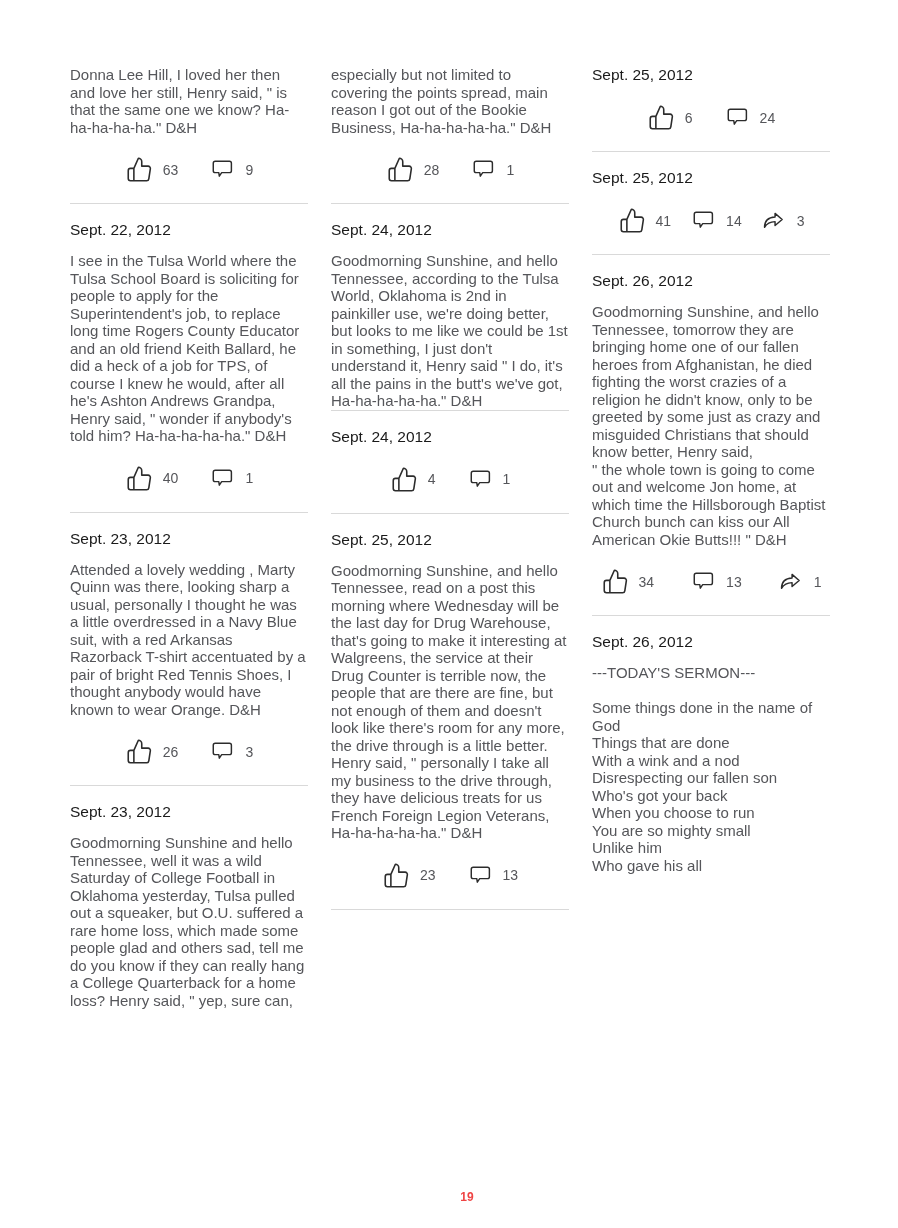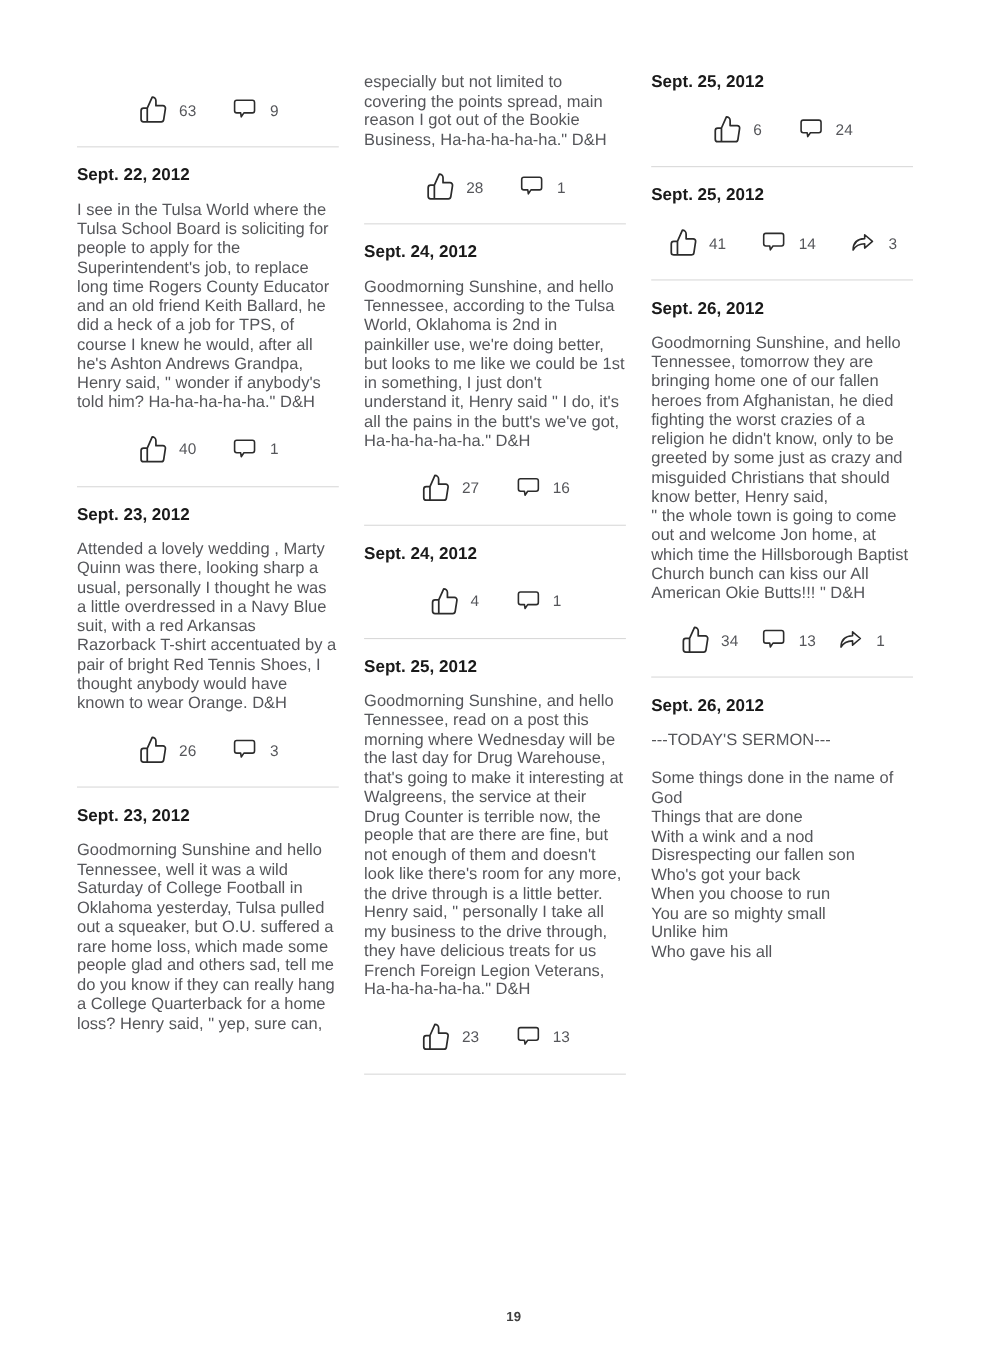--- a/index.html
+++ b/index.html
@@ -14,21 +14,21 @@
   .columns {
     display: flex;
     gap: 23px;
     padding: 66px 70px 0 70px;
     align-items: flex-start;
   }
   .col { width: 238px; flex: 0 0 238px; }
   .post { margin-bottom: 17px; }
   .date {
     font-size: 15.5px;
-    font-weight: 700;
+    font-weight: 400;
     color: #1a1a1a;
     margin: 0 0 13px 0;
   }
   .body {
     font-size: 15px;
     line-height: 17.5px;
     color: #55565a;
     margin: 0;
     white-space: pre-line;
   }
@@ -77,20 +77,21 @@
     </g>
   </defs>
 </svg>
 
 <div class="page">
   <div class="columns">
 
     <div class="col">
 
       <article class="post">
+        <p class="body">Donna Lee Hill, I loved her then and love her still, Henry said, " is that the same one we know? Ha-ha-ha-ha-ha." D&amp;H</p>
         <div class="reactions">
           <span class="reaction">
             <svg width="29" height="27" viewBox="0 0 24 24">
                 <use href="#icon-thumb"></use>
               </svg>
             <span>63</span>
           </span>
           <span class="reaction">
             <svg width="29" height="25" viewBox="0 0 24 24">
                 <use href="#icon-comment"></use>
@@ -165,34 +166,20 @@
               </svg>
             <span>1</span>
           </span>
         </div>
         <hr class="divider">
       </article>
 
       <article class="post">
         <h2 class="date">Sept. 24, 2012</h2>
         <p class="body">Goodmorning Sunshine, and hello Tennessee, according to the Tulsa World, Oklahoma is 2nd in painkiller use, we're doing better, but looks to me like we could be 1st in something, I just don't understand it, Henry said " I do, it's all the pains in the butt's we've got, Ha-ha-ha-ha-ha." D&amp;H</p>
-        <div class="reactions">
-          <span class="reaction">
-            <svg width="29" height="27" viewBox="0 0 24 24">
-                <use href="#icon-thumb"></use>
-              </svg>
-            <span>27</span>
-          </span>
-          <span class="reaction">
-            <svg width="29" height="25" viewBox="0 0 24 24">
-                <use href="#icon-comment"></use>
-              </svg>
-            <span>16</span>
-          </span>
-        </div>
         <hr class="divider">
       </article>
 
       <article class="post">
         <h2 class="date">Sept. 24, 2012</h2>
         <div class="reactions">
           <span class="reaction">
             <svg width="29" height="27" viewBox="0 0 24 24">
                 <use href="#icon-thumb"></use>
               </svg>
@@ -246,21 +233,21 @@
                 <use href="#icon-comment"></use>
               </svg>
             <span>24</span>
           </span>
         </div>
         <hr class="divider">
       </article>
 
       <article class="post">
         <h2 class="date">Sept. 25, 2012</h2>
-        <div class="reactions" style="gap:28px;">
+        <div class="reactions" style="gap:17px;">
           <span class="reaction">
             <svg width="29" height="27" viewBox="0 0 24 24">
                 <use href="#icon-thumb"></use>
               </svg>
             <span>41</span>
           </span>
           <span class="reaction">
             <svg width="29" height="25" viewBox="0 0 24 24">
                 <use href="#icon-comment"></use>
               </svg>
@@ -273,21 +260,21 @@
             <span>3</span>
           </span>
         </div>
         <hr class="divider">
       </article>
 
       <article class="post">
         <h2 class="date">Sept. 26, 2012</h2>
         <p class="body">Goodmorning Sunshine, and hello Tennessee, tomorrow they are bringing home one of our fallen heroes from Afghanistan, he died fighting the worst crazies of a religion he didn't know, only to be greeted by some just as crazy and misguided Christians that should know better, Henry said,
 " the whole town is going to come out and welcome Jon home, at which time the Hillsborough Baptist Church bunch can kiss our All American Okie Butts!!! " D&amp;H</p>
-        <div class="reactions" style="gap:17px;">
+        <div class="reactions" style="gap:34px;">
           <span class="reaction">
             <svg width="29" height="27" viewBox="0 0 24 24">
                 <use href="#icon-thumb"></use>
               </svg>
             <span>34</span>
           </span>
           <span class="reaction">
             <svg width="29" height="25" viewBox="0 0 24 24">
                 <use href="#icon-comment"></use>
               </svg>
@@ -314,14 +301,14 @@
 Who's got your back
 When you choose to run
 You are so mighty small
 Unlike him
 Who gave his all</p>
       </article>
 
     </div>
   </div>
 
-  <div class="page-number" style="color: #404040; margin-left: 36px;">19</div>
+  <div class="page-number" style="color: #ef4444; margin-left: 36px;">19</div>
 </div>
 
 </body></html>

